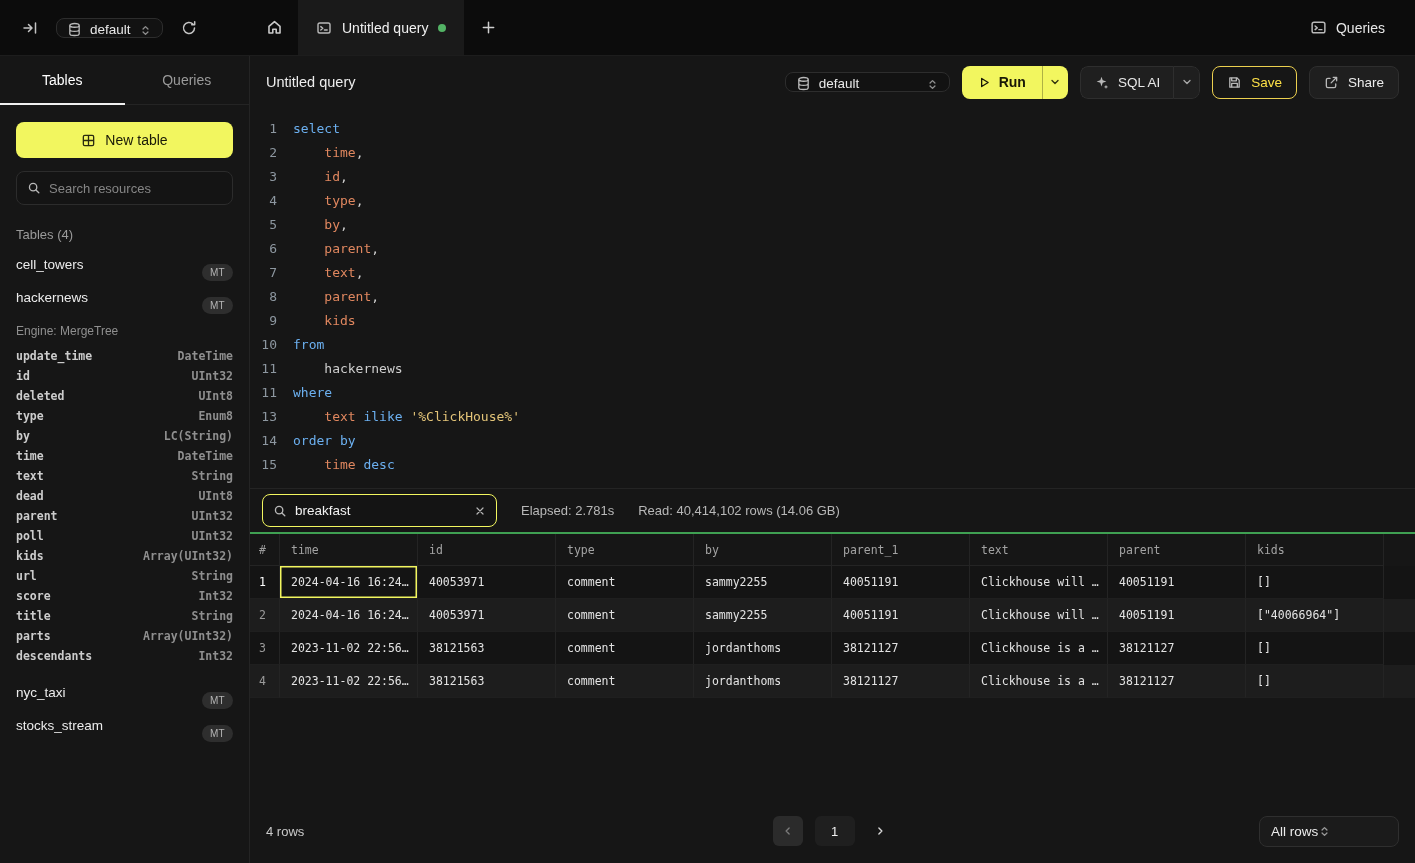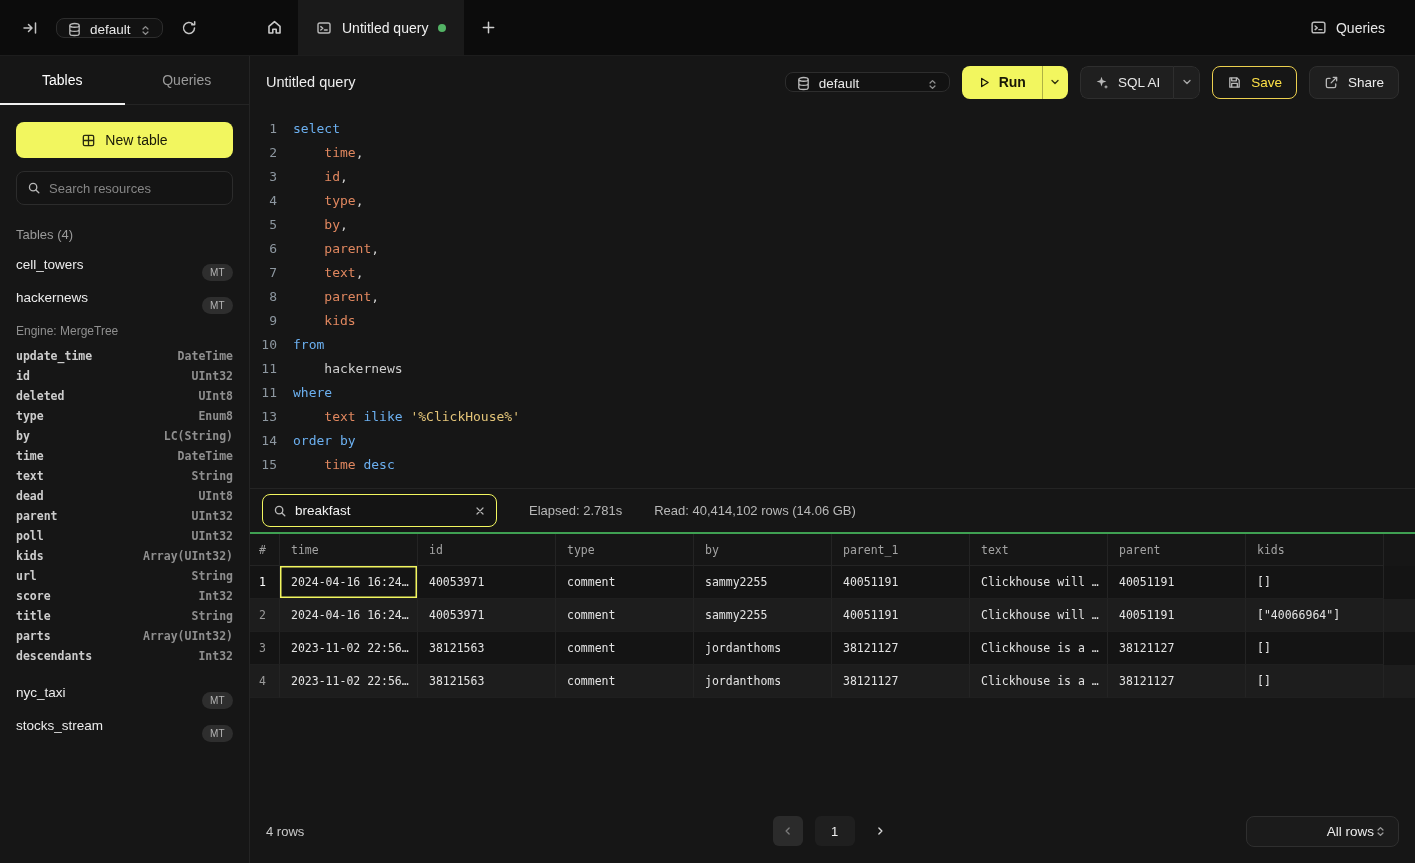--- a/index.html
+++ b/index.html
@@ -71,21 +71,21 @@
   .editor { height:380px; flex:0 0 380px; padding-top:9px; font-family:"DejaVu Sans Mono", monospace; font-size:13px; overflow:hidden; cursor:text; }
   .code-line { display:flex; height:24px; line-height:24px; }
   .ln { width:27px; text-align:right; color:#8d97a0; flex:0 0 27px; }
   .code { white-space:pre; margin-left:16px; color:#d4d4d4; }
   .tok-k { color:#6cb0f0; }
   .tok-i { color:#e0875f; }
   .tok-s { color:#e3c478; }
   .tok-p { color:#cfcfcf; }
 
   
-  .results-toolbar { height:44px; flex:0 0 44px; border-top:1px solid #242424; display:flex; align-items:center; padding:0 16px 0 12px; gap:32px; }
+  .results-toolbar { height:44px; flex:0 0 44px; border-top:1px solid #242424; display:flex; align-items:center; padding:0 16px 0 12px; gap:24px; }
   .results-search { width:235px; height:33px; border:1.5px solid #f2f65f; border-radius:8px; display:flex; align-items:center; gap:8px; padding:0 10px; background:#141414; }
   .results-search input { flex:1; min-width:0; background:transparent; border:none; outline:none; color:#f2f2f2; font-size:13.5px; caret-color:#fff; font-family:"Liberation Sans", sans-serif; }
   .clear-btn { background:transparent; border:none; color:#b5b5b5; cursor:pointer; display:flex; }
   .stat { color:#b8b8b8; font-size:13px; white-space:nowrap; }
   .toolbar-right { margin-left:auto; display:flex; align-items:center; gap:10px; }
   .seg-ctrl { display:flex; background:#181818; border:1px solid #2e2e2e; border-radius:8px; padding:1px; }
   .seg { height:29px; padding:0 15px; display:flex; align-items:center; font-size:13.5px; color:#b0b0b0; background:transparent; border:none; border-radius:7px; cursor:pointer; }
   .seg.active { background:#2f2f2f; color:#ffffff; }
   .more-btn { width:28px; height:28px; display:flex; align-items:center; justify-content:center; background:transparent; border:none; color:#b0b0b0; cursor:pointer; }
 
@@ -105,21 +105,21 @@
 
   .spacer { flex:1; }
 
   
   .results-footer { height:64px; flex:0 0 64px; display:flex; align-items:center; padding:0 16px; position:relative; }
   .rowcount { color:#c9c9c9; font-size:13px; }
   .pager { position:absolute; left:50%; transform:translateX(-50%); display:flex; align-items:center; gap:12px; }
   .page-prev { width:30px; height:30px; background:#2b2b2b; border:none; border-radius:6px; color:#7a7a7a; display:flex; align-items:center; justify-content:center; cursor:pointer; }
   .page-box { width:40px; height:30px; background:#1f1f1f; border:none; border-radius:6px; color:#f0f0f0; font-size:13px; display:flex; align-items:center; justify-content:center; cursor:pointer; }
   .page-next { width:26px; height:30px; background:transparent; border:none; color:#d6d6d6; display:flex; align-items:center; justify-content:center; cursor:pointer; }
-  .allrows { margin-left:auto; width:153px; height:31px; background:#1b1b1b; border:1px solid #2f2f2f; border-radius:8px; display:flex; align-items:center; justify-content:flex-end; padding:0 11px; color:#ececec; font-size:13.5px; cursor:pointer; }
+  .allrows { margin-left:auto; width:140px; height:31px; background:#1b1b1b; border:1px solid #2f2f2f; border-radius:8px; display:flex; align-items:center; justify-content:flex-start; padding:0 11px; color:#ececec; font-size:13.5px; cursor:pointer; }
 </style>
 </head>
 <body>
 
 <div class="app">
 
   <header class="topbar">
     <div class="topbar-left">
       <button class="iconbtn">
         <span>

